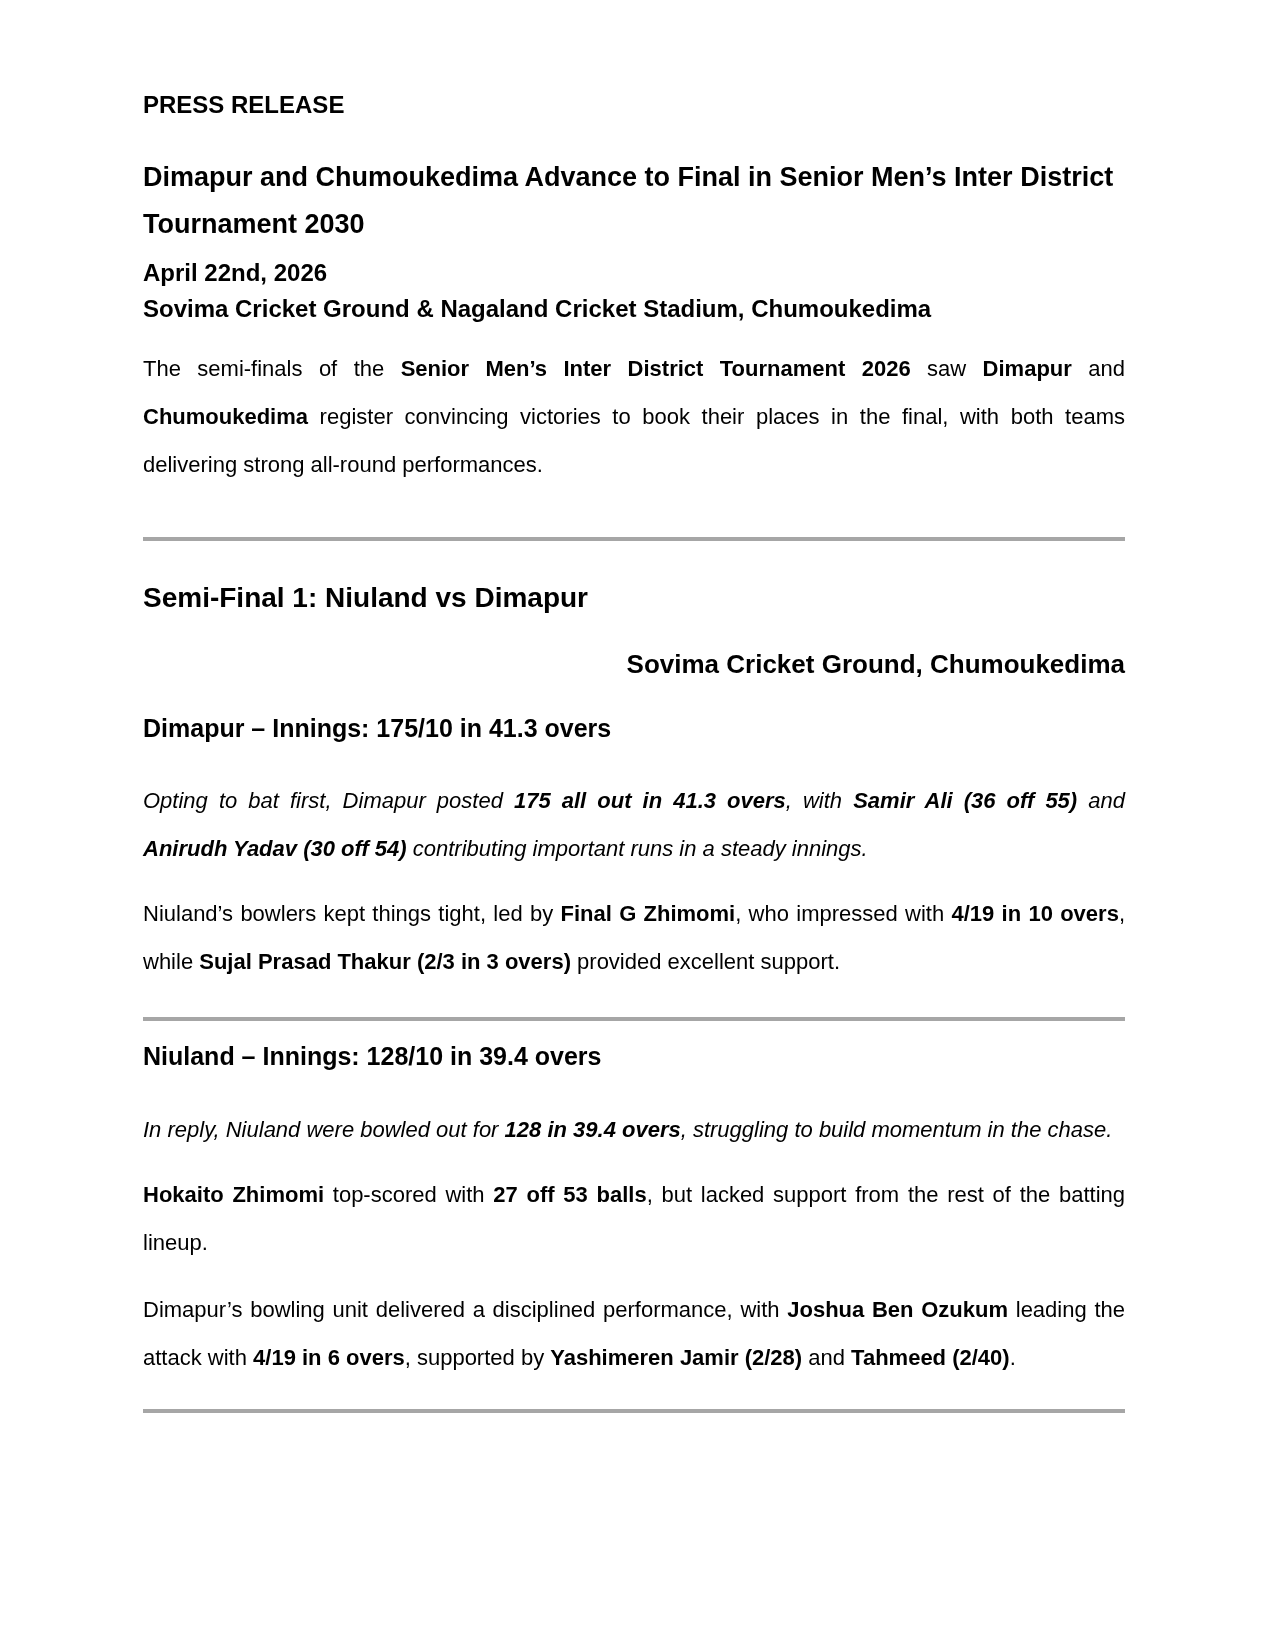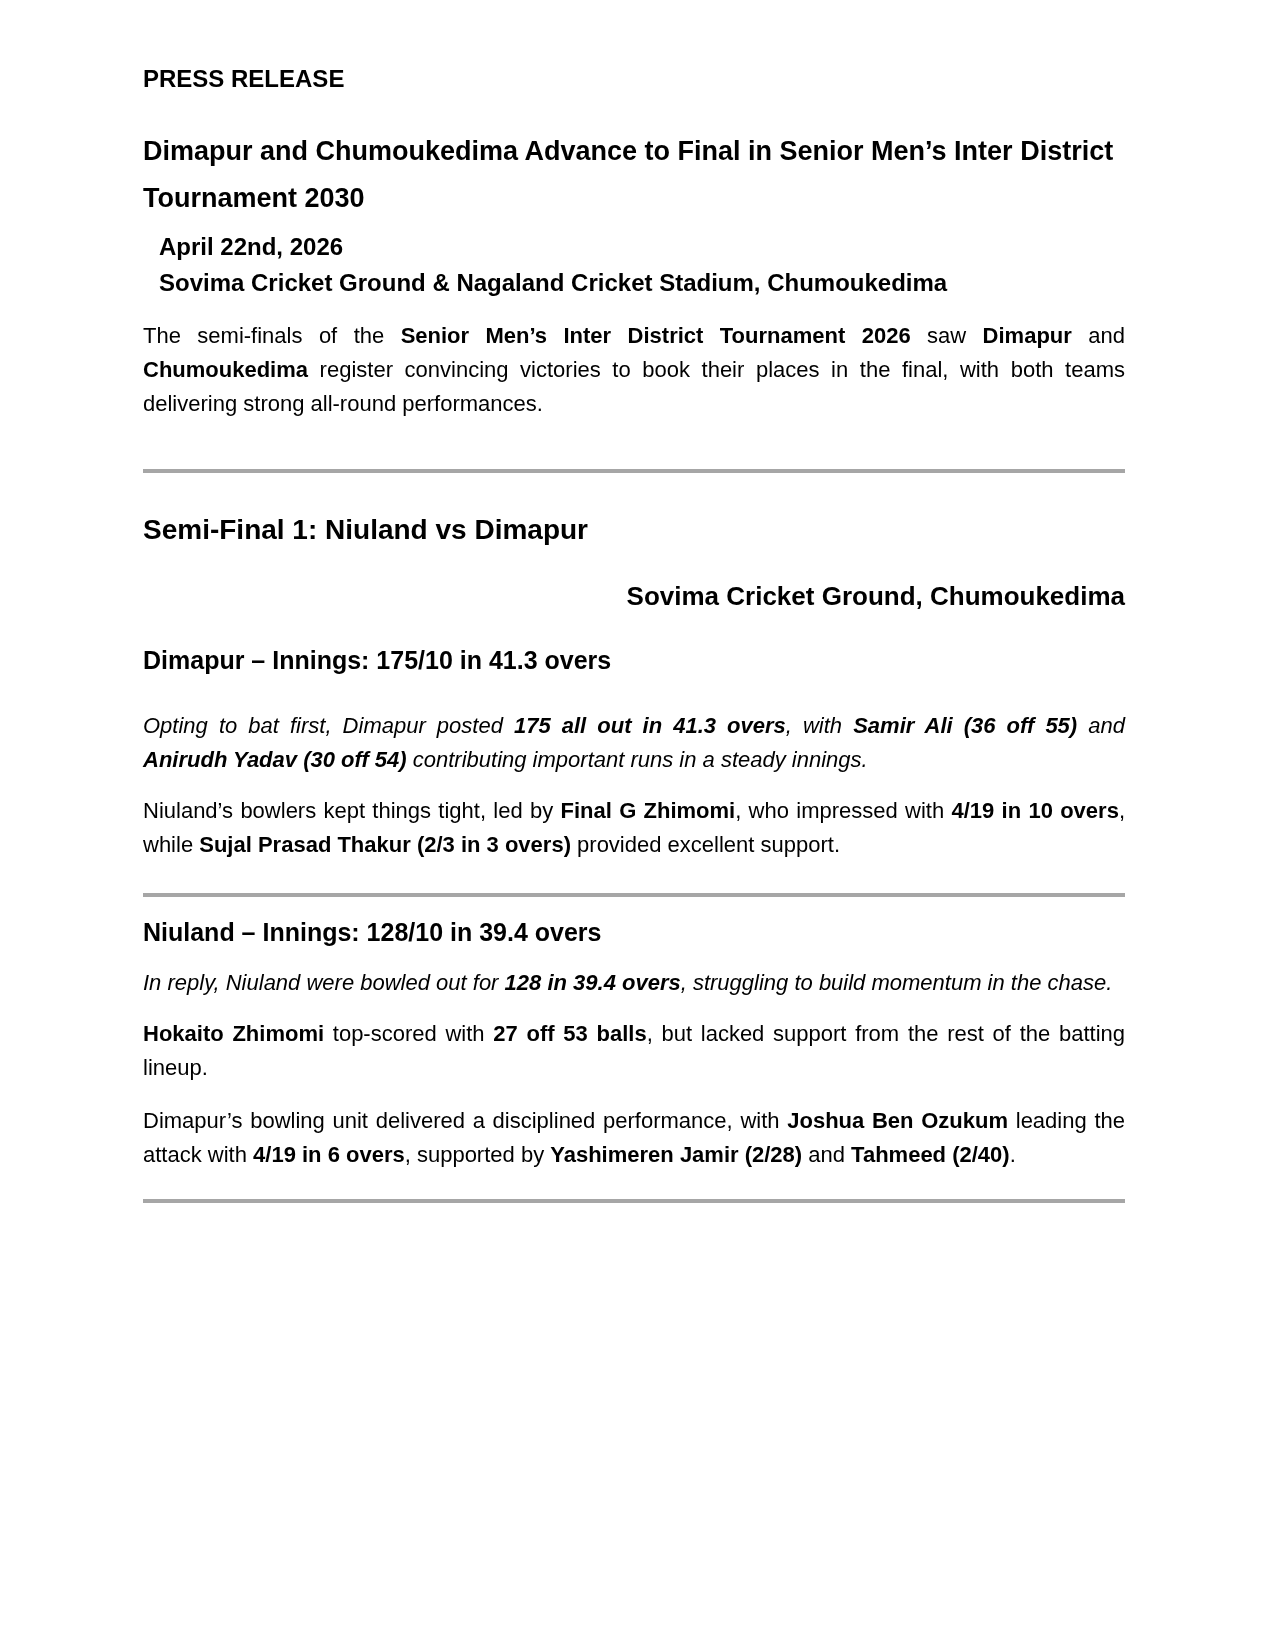--- a/index.html
+++ b/index.html
@@ -1,21 +1,21 @@
 <!DOCTYPE html>
 <html><head>
 <meta charset="utf-8">
 <style>
   html, body { margin: 0; padding: 0; background: #ffffff; }
   .page {
     position: relative;
     width: 1275px;
     height: 1650px;
     box-sizing: border-box;
-    padding: 63px 150px 0 143px;
+    padding: 89px 150px 0 143px;
     background: var(--bg-color, #ffffff);
     color: var(--text-color, #000000);
     font-family: "Liberation Sans", sans-serif;
     overflow: hidden;
   }
   .kicker {
     font-size: 24px;
     font-weight: bold;
     line-height: 31px;
     margin: 0 0 34px 0;
@@ -23,26 +23,26 @@
   .headline {
     font-size: 27px;
     font-weight: bold;
     line-height: 47px;
     margin: 0 0 7px 0;
   }
   .dateline {
     font-size: 24px;
     font-weight: bold;
     line-height: 36px;
-    margin: 0 0 18px 16px;
+    margin: 0 0 18px 0;
   }
   .dateline .dl-line { display: block; }
   .body-p {
     font-size: 22px;
-    line-height: 34px;
+    line-height: 48px;
     text-align: justify;
     margin: 17px 0 0 0;
   }
   .body-p.lead { margin-top: 0; }
   .rule {
     border: 0;
     height: 4px;
     width: 100%;
     background: var(--divider-color, #a6a6a6);
     margin: 0;
@@ -64,21 +64,21 @@
     text-align: right;
   }
   .h3 {
     font-size: 25px;
     font-weight: bold;
     line-height: 36px;
     margin: 29px 0 0 0;
   }
   .h3.second { margin-top: 17px; }
   .first-after-h { margin-top: 31px; font-style: italic; }
-  .first-after-h.wide { margin-top: 16px; }
+  .first-after-h.wide { margin-top: 32px; }
   .gap-19 { margin-top: 19px; }
 </style>
 </head>
 <body>
 
 <div class="page" style="--bg-color: #ffffff; --text-color: #000000; --divider-color: #a6a6a6;">
 
   <p class="kicker">PRESS RELEASE</p>
 
   <h1 class="headline">Dimapur and Chumoukedima Advance to Final in Senior Men’s Inter District Tournament 2030</h1>

